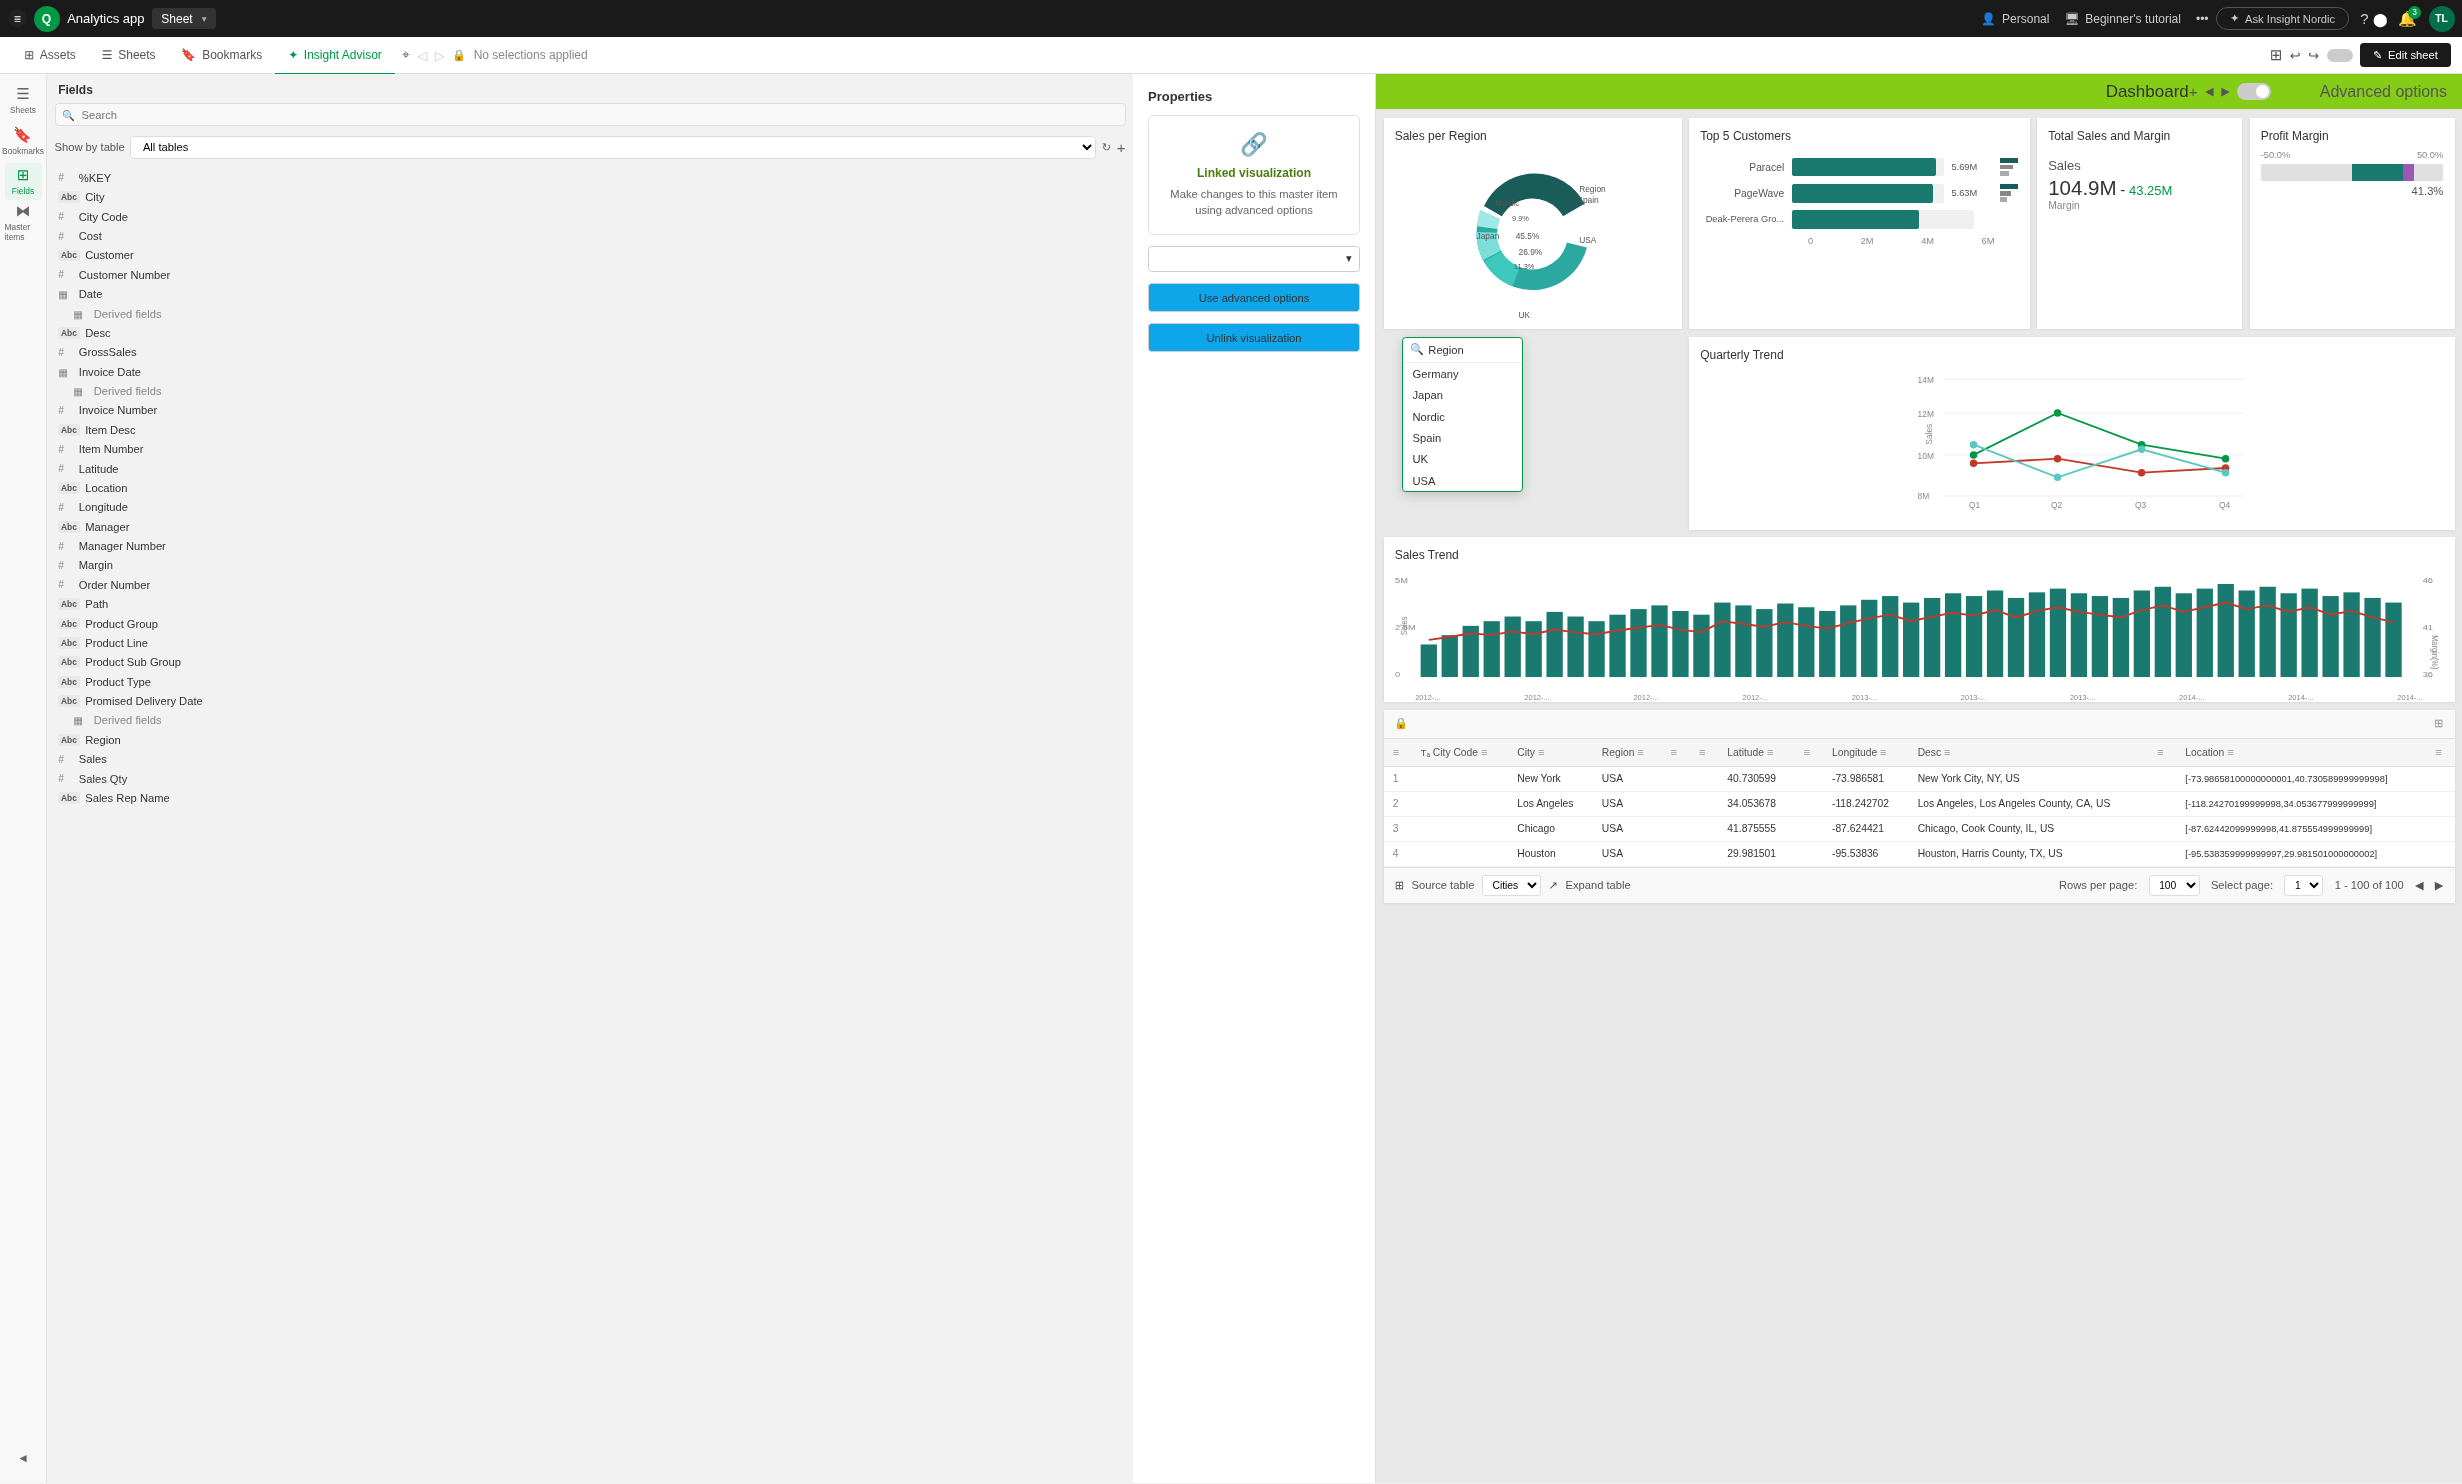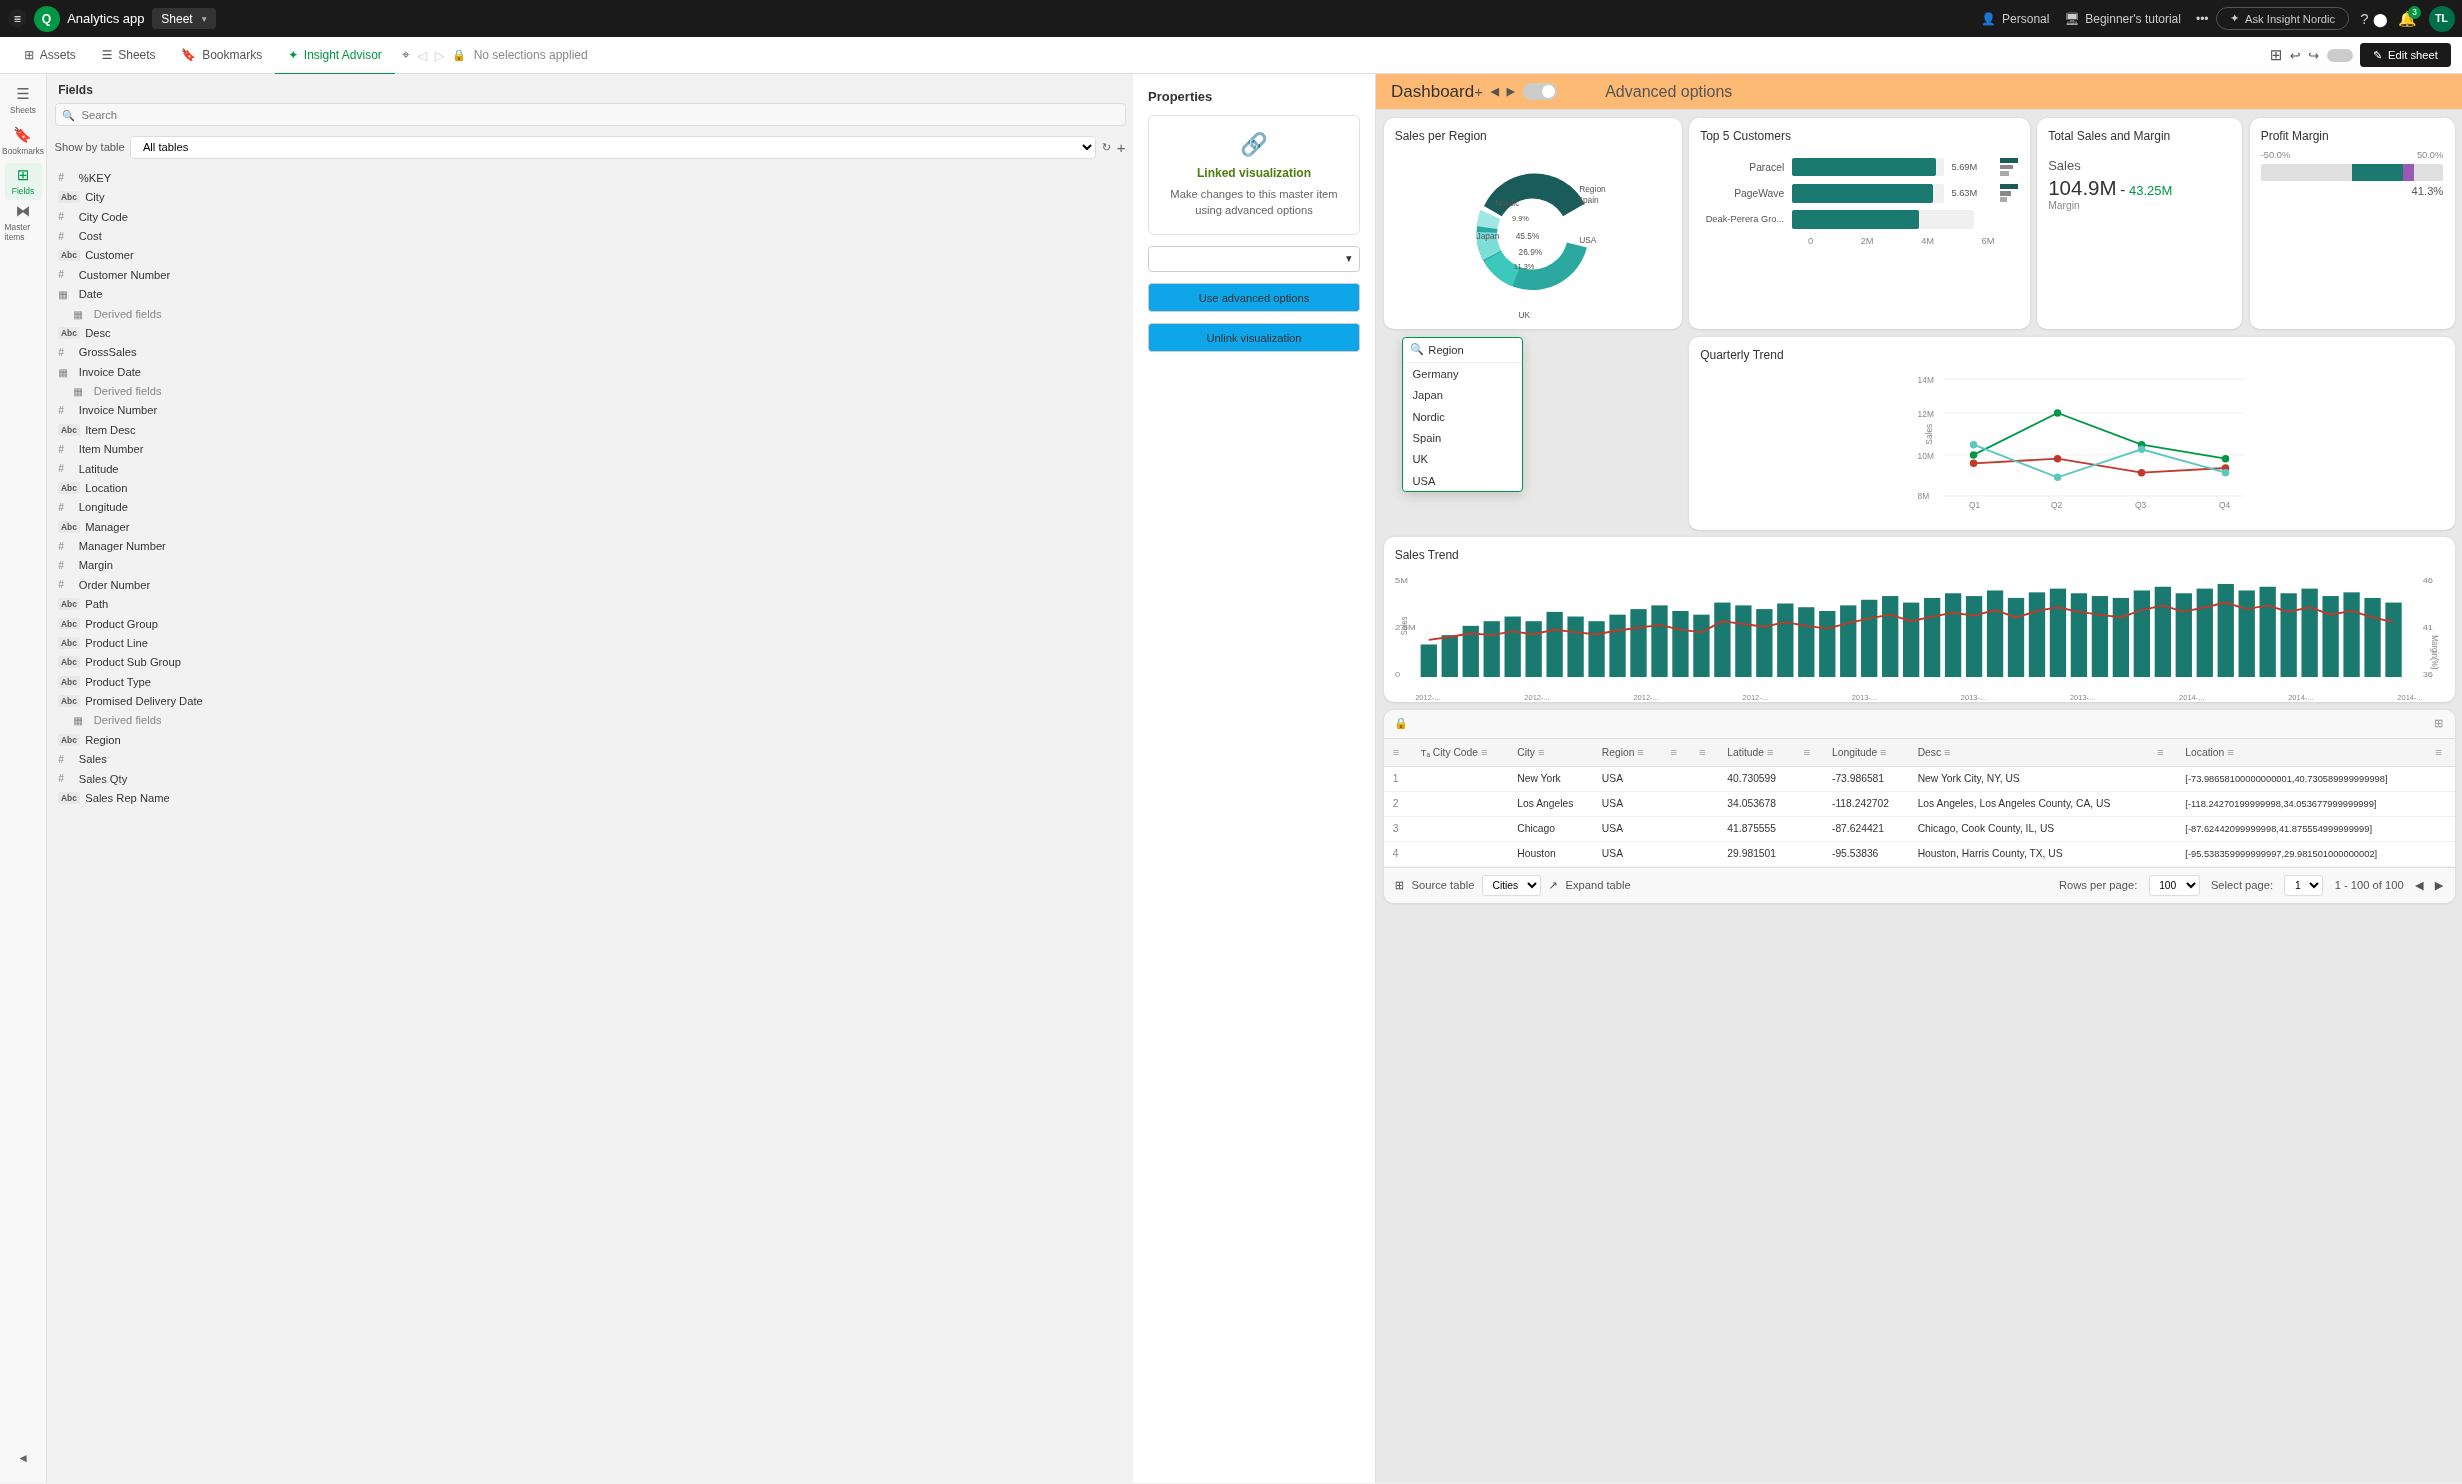--- a/index.html
+++ b/index.html
@@ -56,29 +56,29 @@
     .properties-title { font-size: 13px; font-weight: 600; color: #333; }
     .linked-viz { display: flex; flex-direction: column; align-items: center; gap: 7.5px; padding: 15px; border: 0.9px solid #e0e0e0; border-radius: 5.6px; }
     .linked-viz-icon { font-size: 22.4px; color: #555; }
     .linked-viz-label { font-size: 12px; font-weight: 600; color: #4d7c0f; text-align: center; }
     .linked-viz-desc { font-size: 11.2px; color: #666; text-align: center; line-height: 1.4; }
     .props-btn { width: 100%; padding: 7.5px; border: 0.9px solid #ccc; border-radius: 3.7px; background: #0ea5e9; font-size: 11.2px; cursor: pointer; color: #333; text-align: center; }
     .props-dropdown { width: 100%; padding: 5.6px 7.5px; border: 0.9px solid #ccc; border-radius: 3.7px; background: #fff; font-size: 11.2px; cursor: pointer; color: #333; display: flex; justify-content: space-between; align-items: center; }
 
     
     .main-content { flex: 1; overflow: hidden; display: flex; flex-direction: column; }
-    .dashboard-header { display: flex; align-items: center; justify-content: flex-start; padding: 7.5px 15px; background: #fdba74; border-bottom: 0.9px solid #e0e0e0; }
+    .dashboard-header { display: flex; align-items: center; justify-content: flex-end; padding: 7.5px 15px; background: #84cc16; border-bottom: 0.9px solid #e0e0e0; }
     .dashboard-title { font-size: 17px; font-weight: 400; color: #333; }
     .dashboard-controls { display: flex; align-items: center; gap: 7.5px; }
     .advanced-options-label { font-size: 16px; color: #555; cursor: pointer; margin-left: 41px; }
     .toggle { width: 34px; height: 17px; background: #ccc; border-radius: 8.4px; position: relative; cursor: pointer; }
     .toggle-knob { position: absolute; top: 1.9px; right: 1.9px; width: 13px; height: 13px; background: #fff; border-radius: 50%; }
     .region-filter-item { padding: 4.7px 9.3px; font-size: 11.2px; color: #333; cursor: pointer; }
 
-    .chart-card { background: #fff; border-radius: 10px; box-shadow: 0 0.9px 2.8px rgba(0,0,0,0.1); padding: 11.2px; overflow: hidden; }
+    .chart-card { background: #fff; border-radius: 0; box-shadow: 0 0.9px 2.8px rgba(0,0,0,0.1); padding: 11.2px; overflow: hidden; }
     .chart-title { font-size: 12px; font-weight: 500; color: #333; margin-bottom: 7.5px; }
 
     
     .donut-container { display: flex; justify-content: center; align-items: center; height: 168px; position: relative; }
     .bar-row { display: flex; align-items: center; gap: 7.5px; font-size: 10.3px; }
     .bar-label { width: 84px; text-align: right; color: #555; white-space: nowrap; overflow: hidden; text-overflow: ellipsis; }
     .bar-track { flex: 1; height: 18.7px; background: #f0f0f0; border-radius: 1.9px; position: relative; }
     .bar-fill { height: 100%; background: #1a7a70; border-radius: 1.9px; }
     .bar-value { font-size: 9.3px; color: #555; width: 37px; }
 

